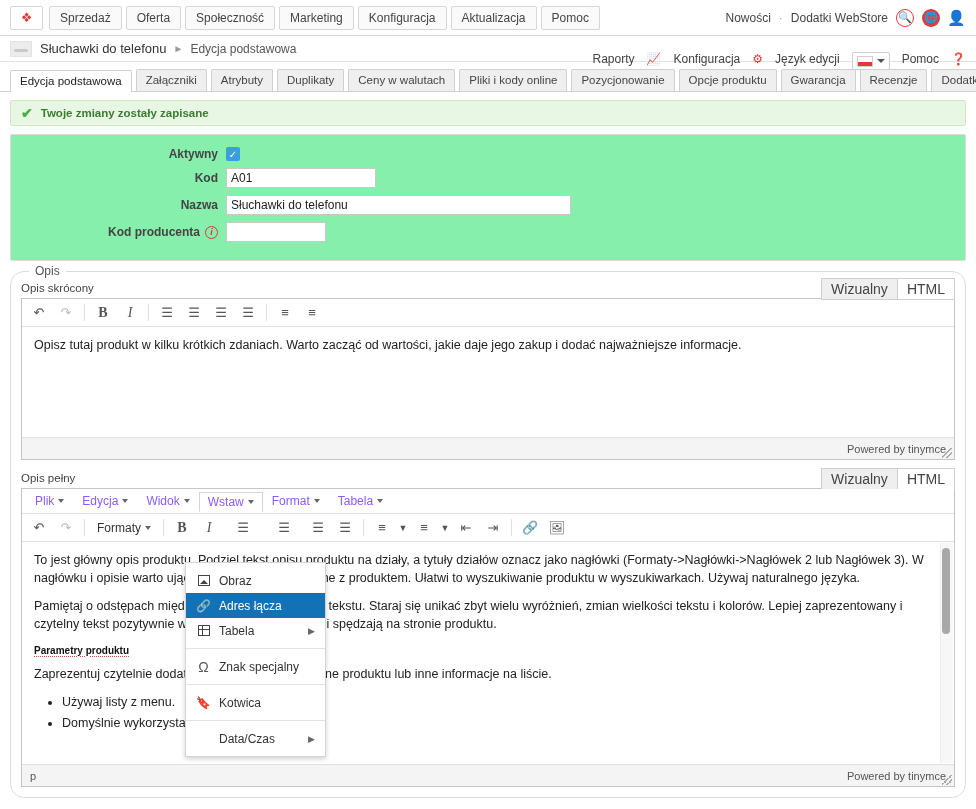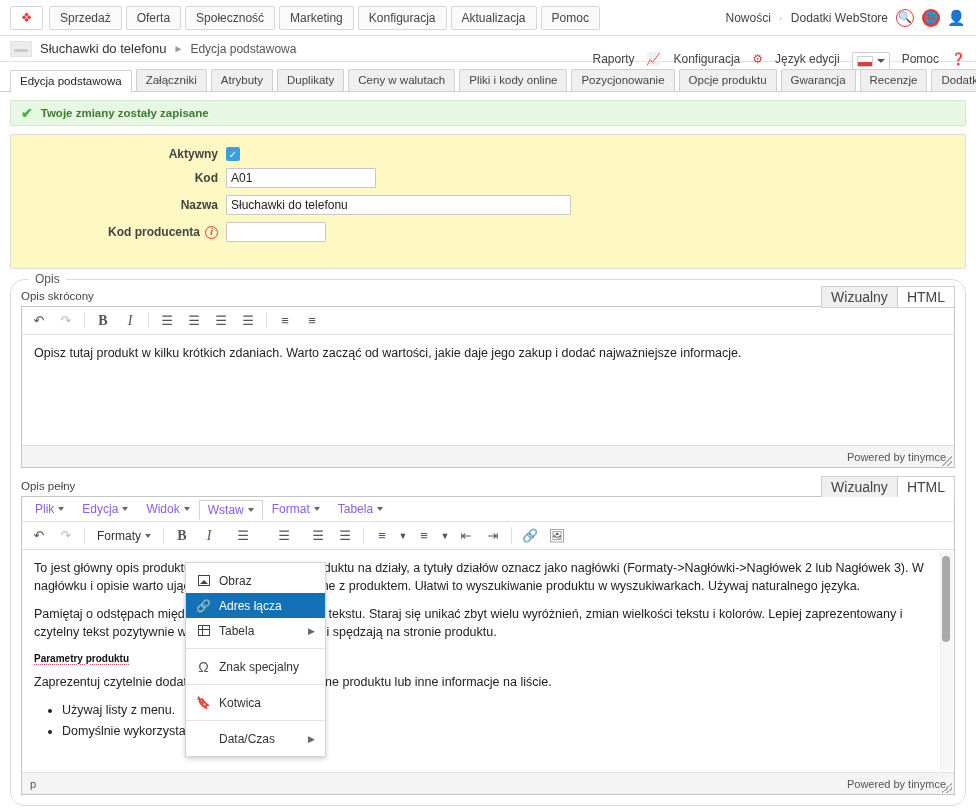--- a/index.html
+++ b/index.html
@@ -129,21 +129,21 @@
     font-size: 11.5px; color:#3b7d2e; font-weight:bold;
   }
   .check { color:#4caf3f; margin-right:8px; font-size:14px; font-weight:bold; }
 
   
   .formbox {
     margin: 8px 10px 0 10px;
     border: 1px solid #dcdcdc;
     border-radius: 2px;
     padding: 12px 0 14px 0;
-    background:#fef9c3;
+    background:#86efac;
   }
   .frow { display:flex; align-items:center; margin-bottom:7px; }
   .flabel {
     width: 215px; text-align:right; padding-right:8px;
     font-size: 12px; font-weight: bold; color:#444;
     display:flex; align-items:center; justify-content:flex-end; gap:5px;
   }
   .info-i {
     width:13px;height:13px;border-radius:50%;border:1.3px solid #e03a3a;
     color:#e03a3a;font-size:9px;display:inline-flex;align-items:center;justify-content:center;
@@ -388,21 +388,21 @@
       <span class="chk">✓</span>
     </div>
     <div class="frow">
       <div class="flabel">Kod</div>
       <input class="txt" style="width: 150px;" value="A01">
     </div>
     <div class="frow">
       <div class="flabel">Nazwa</div>
       <input class="txt" style="width: 345px;" value="Słuchawki do telefonu">
     </div>
-    <div class="frow" style="margin-bottom:12px">
+    <div class="frow" style="margin-bottom:4px">
       <div class="flabel">
         <span>Kod producenta</span>
         <span class="info-i">i</span>
       </div>
       <input class="txt" style="width: 100px;" value="">
     </div>
   </div>
 
   <div class="fieldset">
     <div class="legend">Opis</div>

